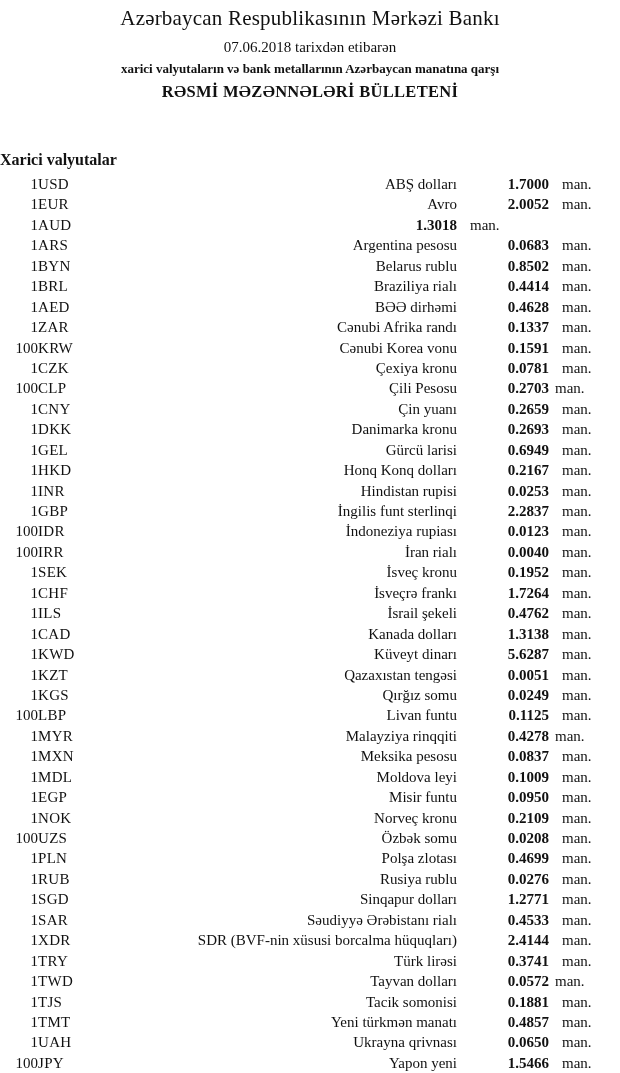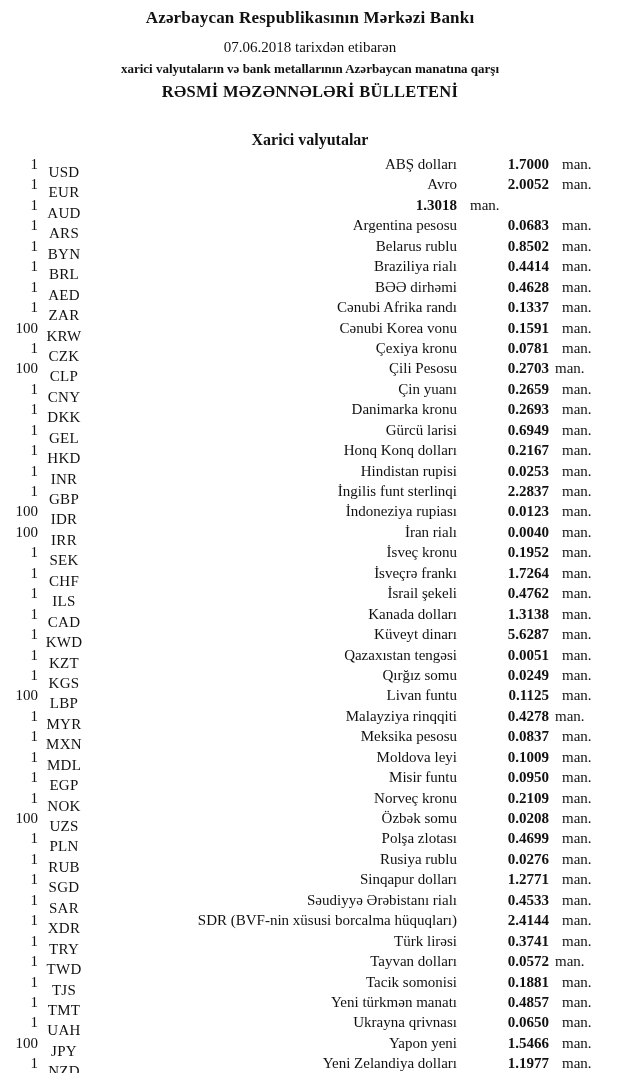--- a/index.html
+++ b/index.html
@@ -17,22 +17,22 @@
   .page {
     width: 620px;
     height: 1073px;
     position: relative;
   }
   .header {
     padding-top: 5px;
     text-align: center;
   }
   .title {
-    font-size: 17px;
-    font-weight: 700;
+    font-size: 21px;
+    font-weight: 400;
     line-height: 26px;
     letter-spacing: 0.2px;
   }
   .date-line {
     margin-top: 7px;
     font-size: 15px;
     font-weight: 400;
     line-height: 18px;
   }
   .subtitle-line {
@@ -42,44 +42,43 @@
     line-height: 19px;
   }
   .bulletin-line {
     margin-top: 4px;
     font-size: 16.5px;
     font-weight: 700;
     line-height: 20px;
     letter-spacing: 0.3px;
   }
   .section-title {
-    margin-top: 28px;
-    text-align: center;
+    margin-top: 48px;
+    text-align: left;
     font-size: 16px;
     font-weight: 700;
     line-height: 19px;
   }
   .rates {
     margin-top: 5px;
   }
   .row {
     display: grid;
     grid-template-columns: 38px 52px 367px 92px 71px;
     height: 20.45px;
     line-height: 20.45px;
     font-size: 15px;
     white-space: nowrap;
   }
   .cell-qty {
     text-align: right;
   }
   .cell-code {
-    text-align: center;
+    text-align: left;
     letter-spacing: 0.3px;
-    margin-top: 8px;
   }
   .cell-name {
     padding-left: 0;
     text-align: right;
     overflow: hidden;
   }
   .cell-rate {
     text-align: right;
     font-weight: 700;
   }

